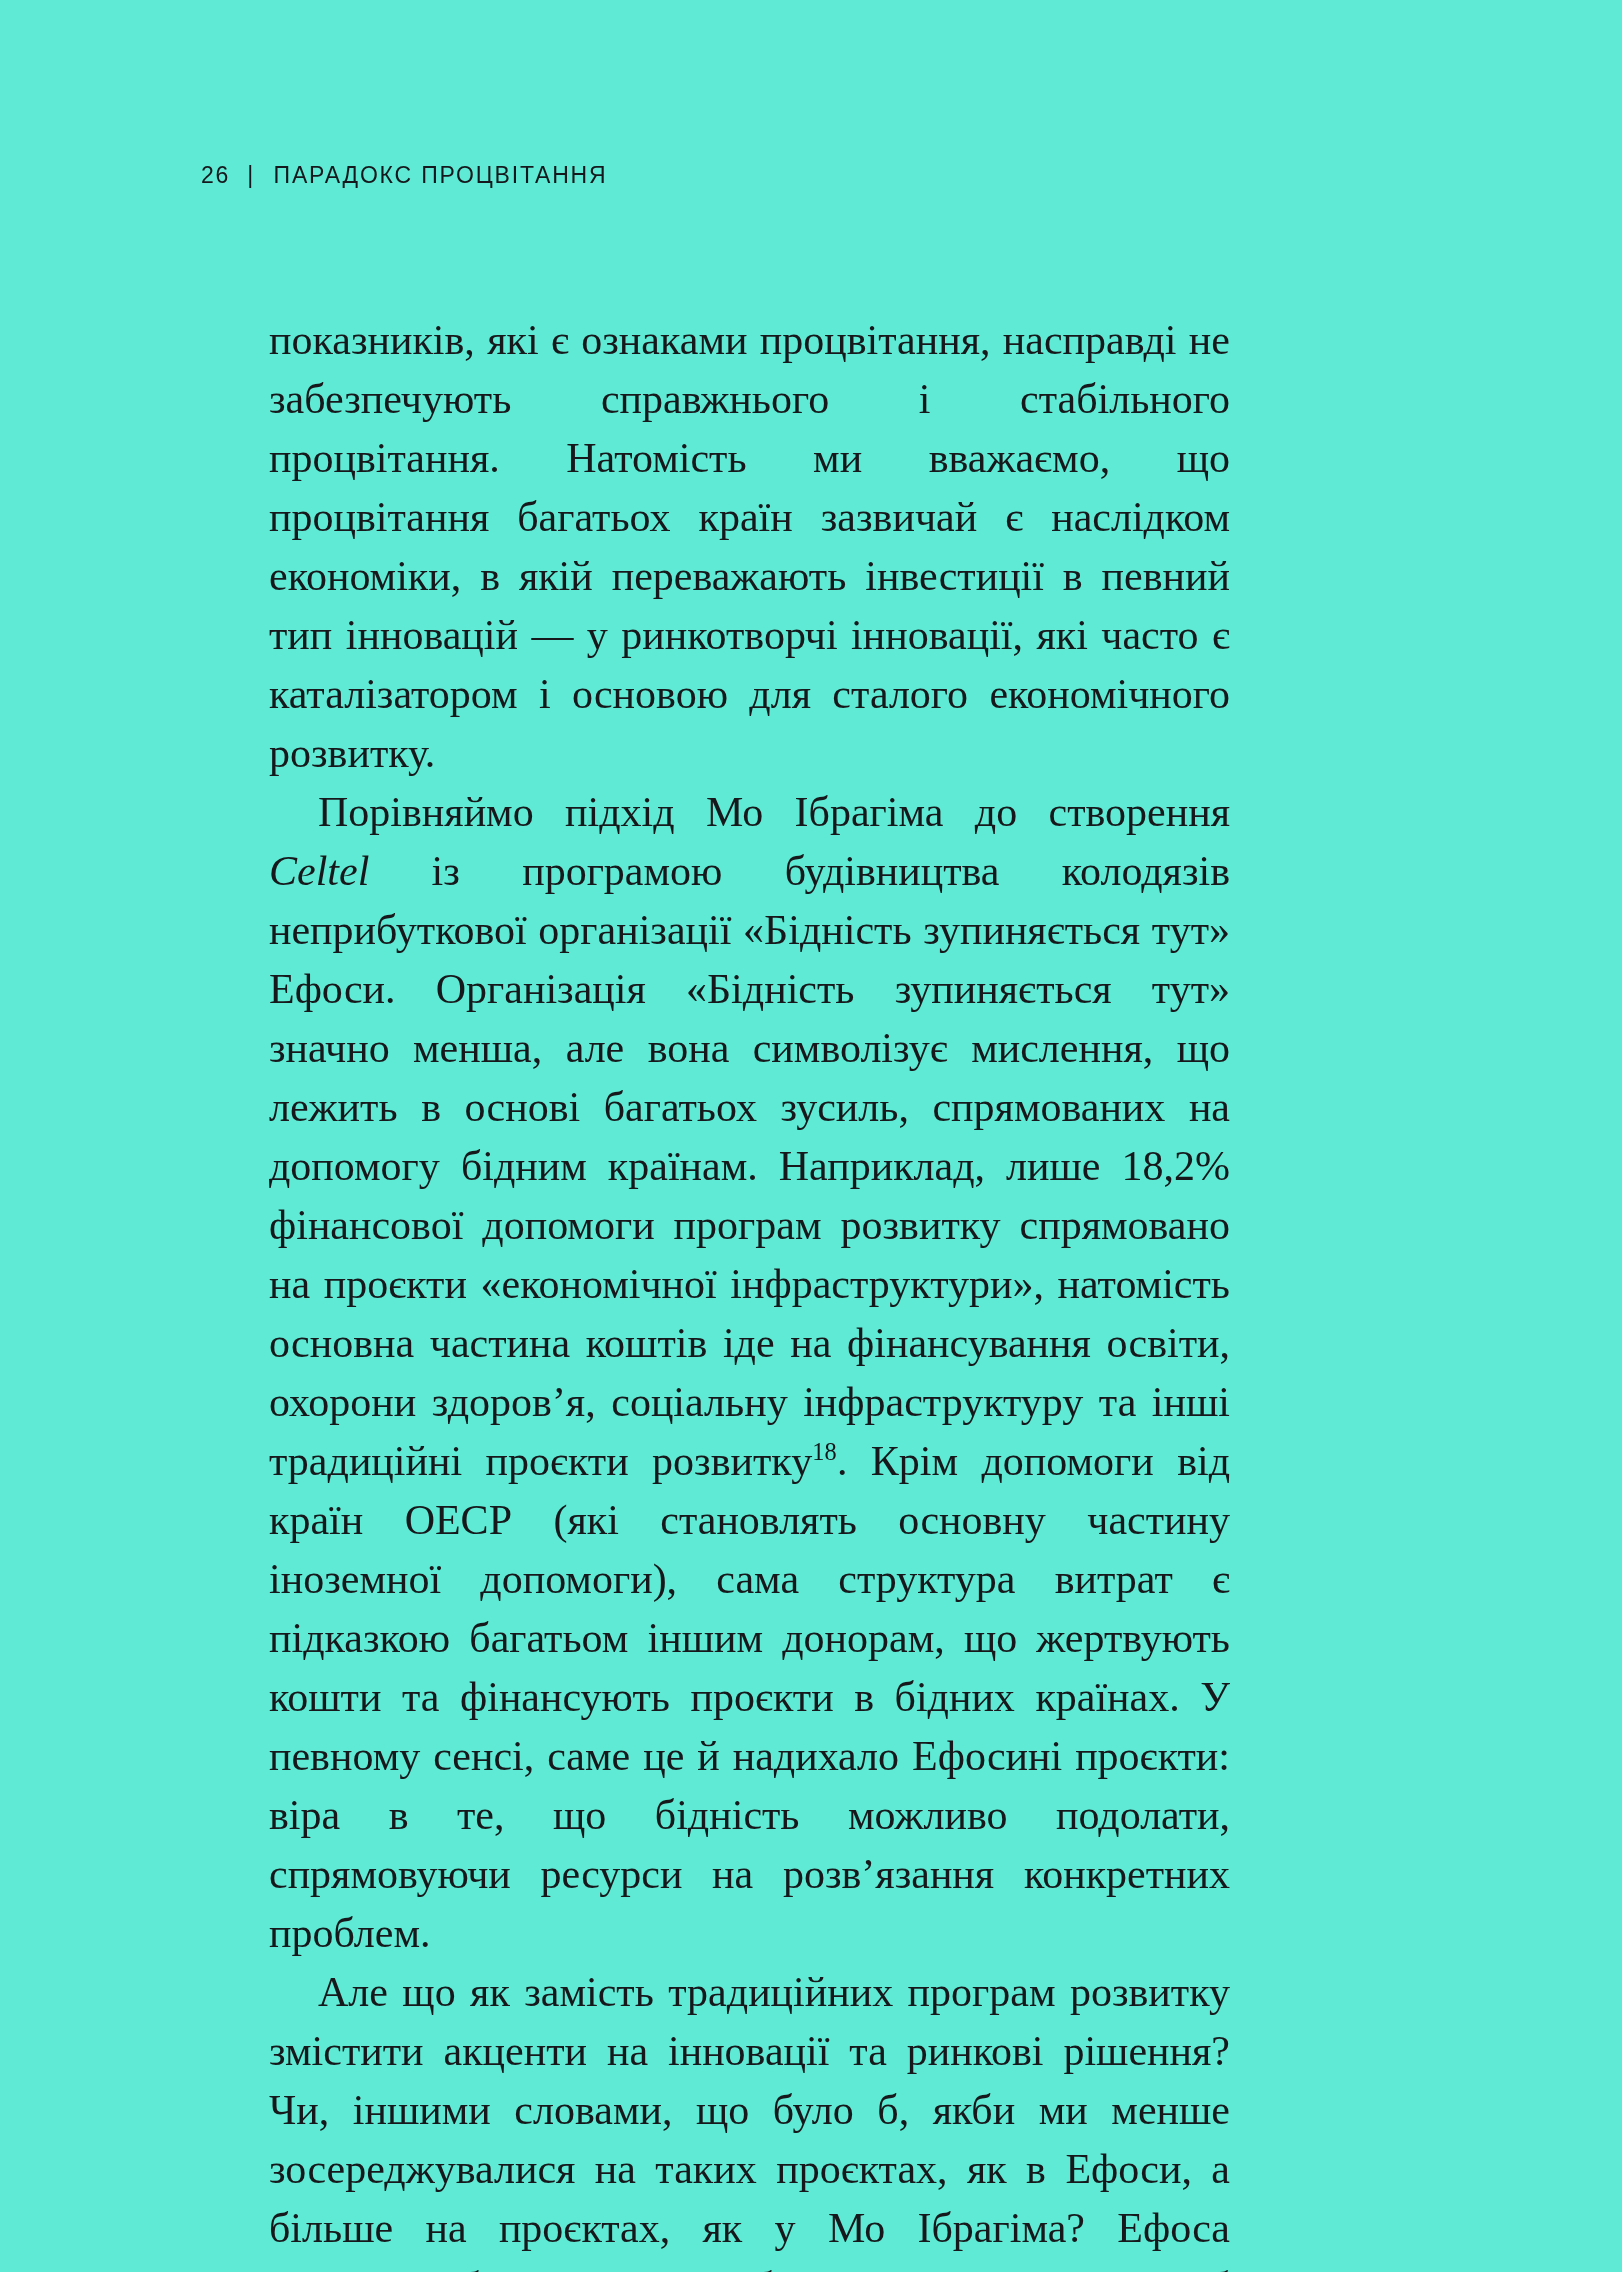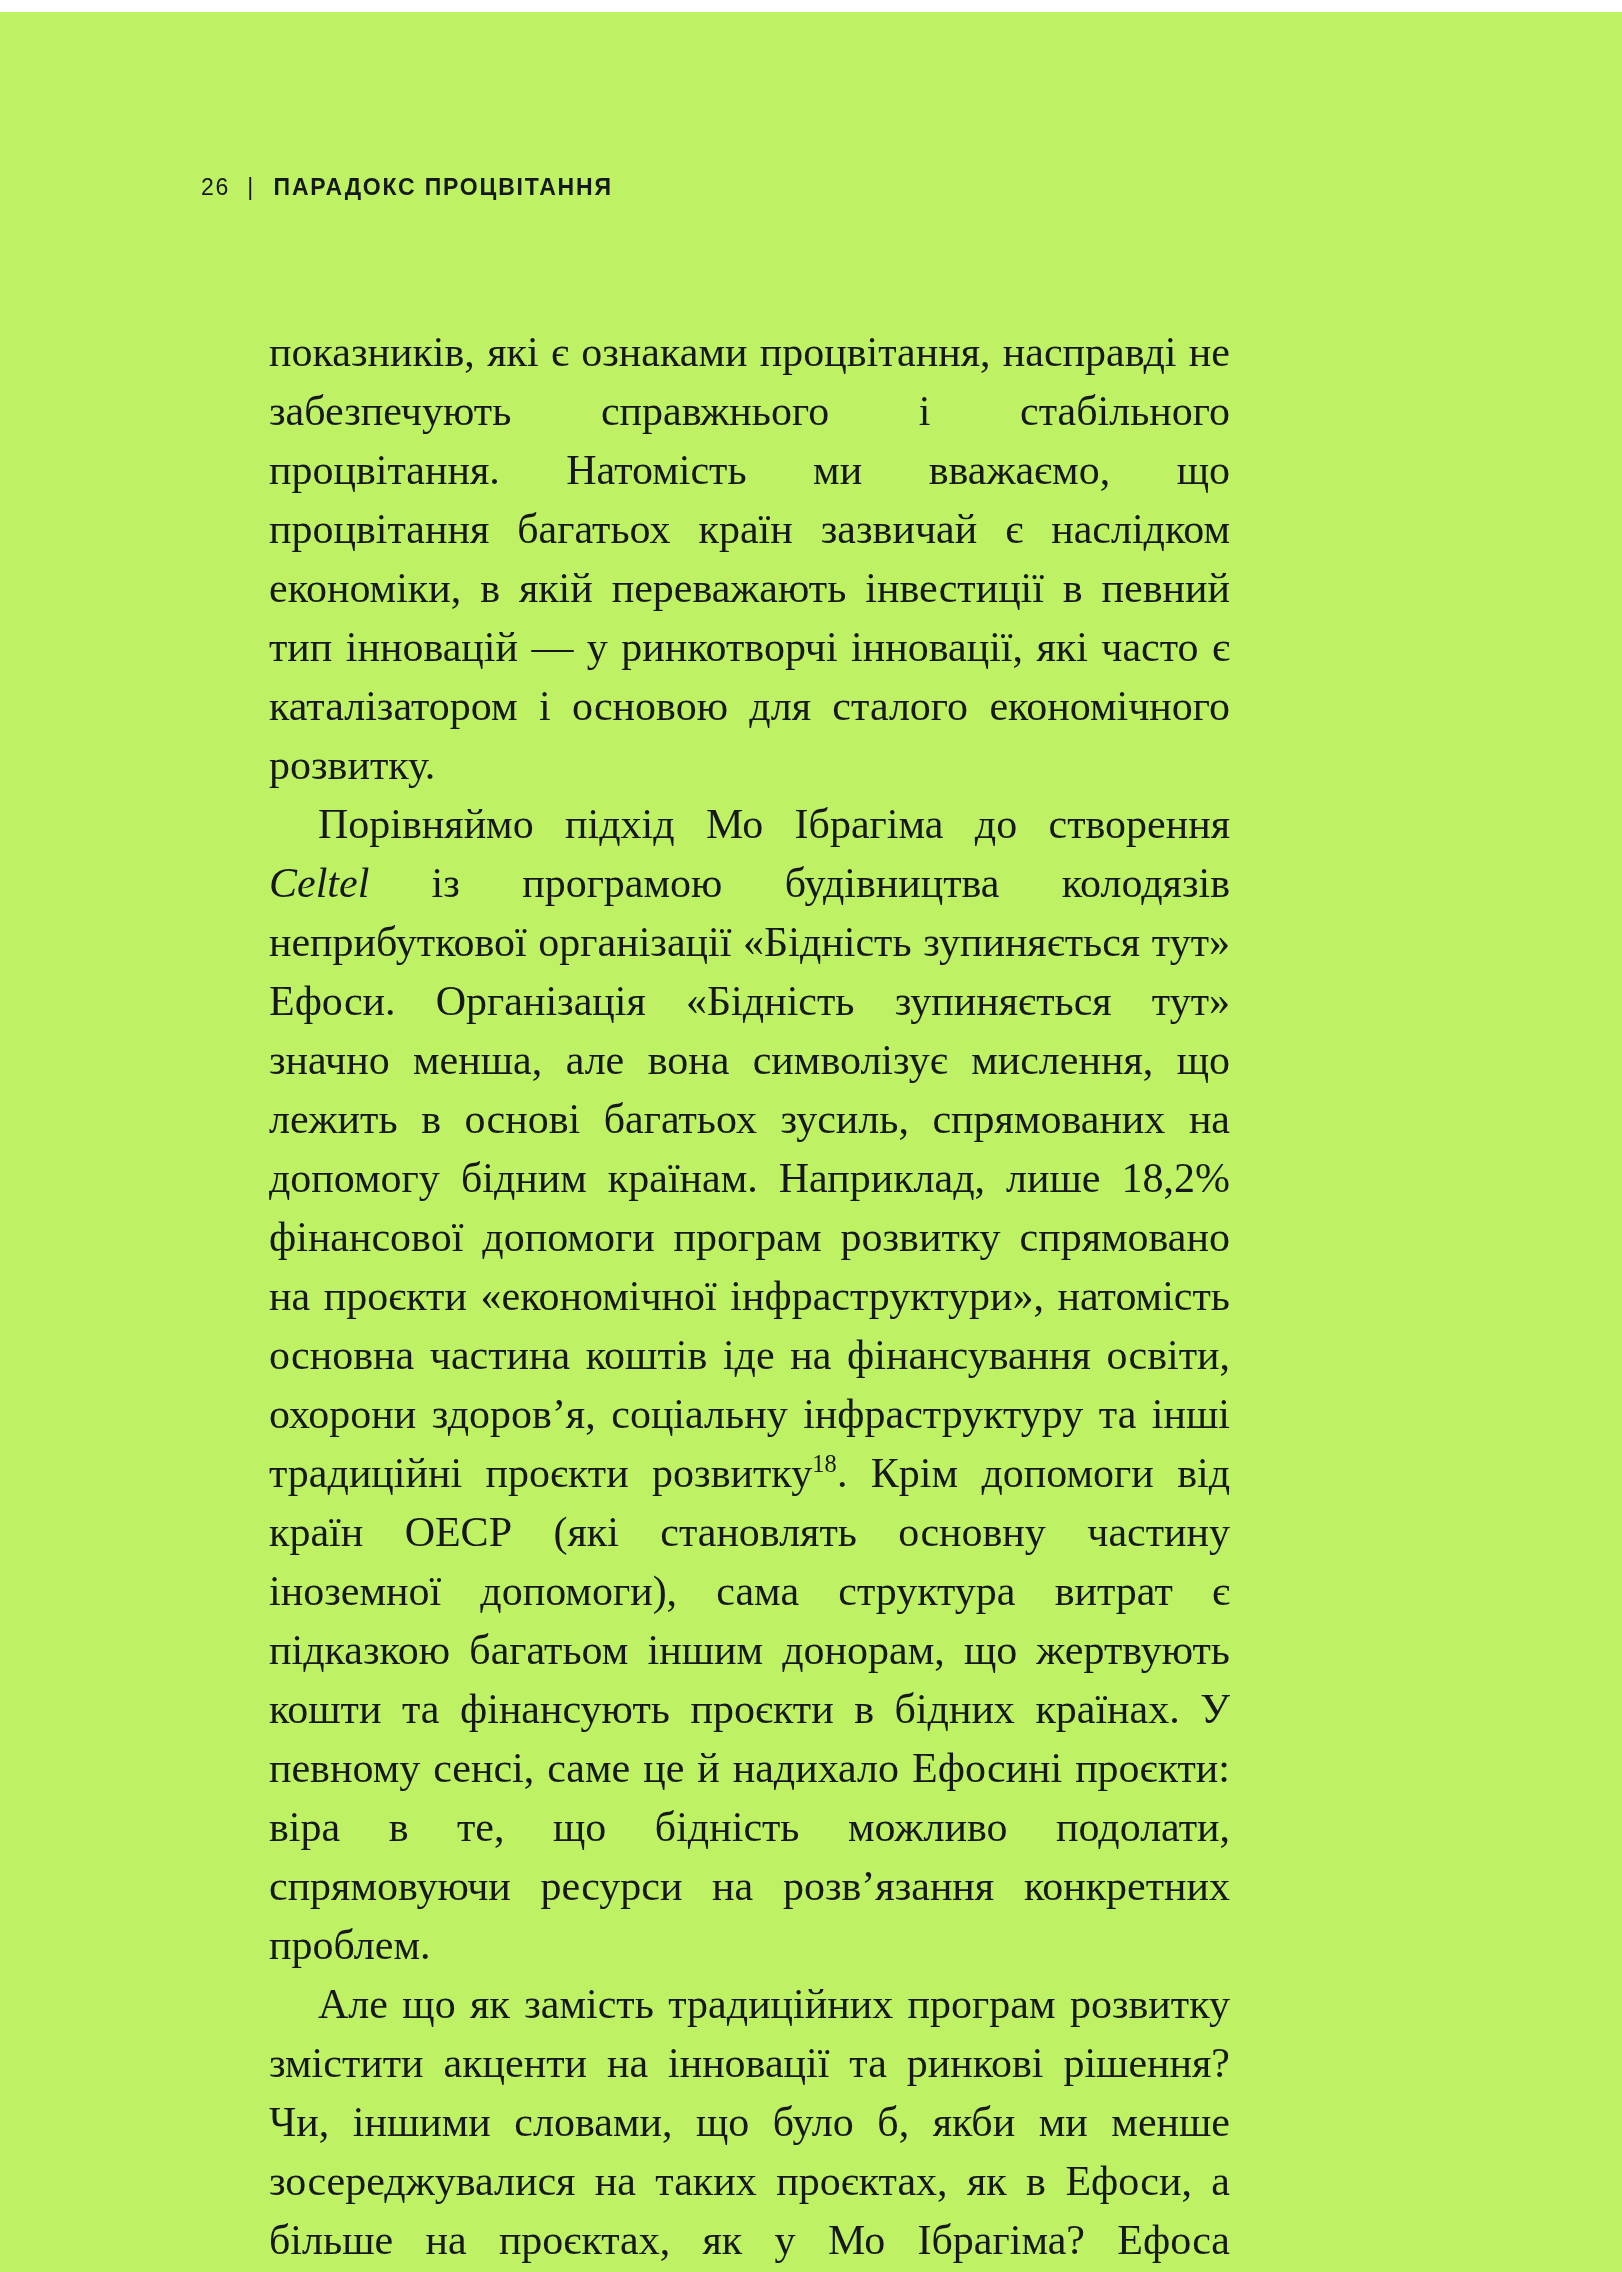--- a/index.html
+++ b/index.html
@@ -14,22 +14,21 @@
     height: 2273px;
     position: relative;
     font-family: "Liberation Serif", "DejaVu Serif", serif;
     color: #1a1a1a;
     -webkit-font-smoothing: antialiased;
   }
 
   .page {
     position: absolute;
     inset: 0;
-    background: #bef264;
-    margin-top: 12px;
+    background: #5eead4;
   }
 
   
   .running-head {
     position: absolute;
     left: 201px;
     top: 162px;
     font-family: "Liberation Sans", "DejaVu Sans", sans-serif;
     font-size: 23px;
     letter-spacing: 1.8px;
@@ -41,21 +40,21 @@
   }
   .rh-page-number {
     font-weight: 400;
   }
   .rh-sep {
     margin: 0 18.6px 0 17px;
     font-weight: 300;
     color: #15181c;
   }
   .rh-title {
-    font-weight: 700;
+    font-weight: 400;
   }
 
   
   .text-column {
     position: absolute;
     left: 269px;
     top: 311px;
     width: 961px;
   }
 

